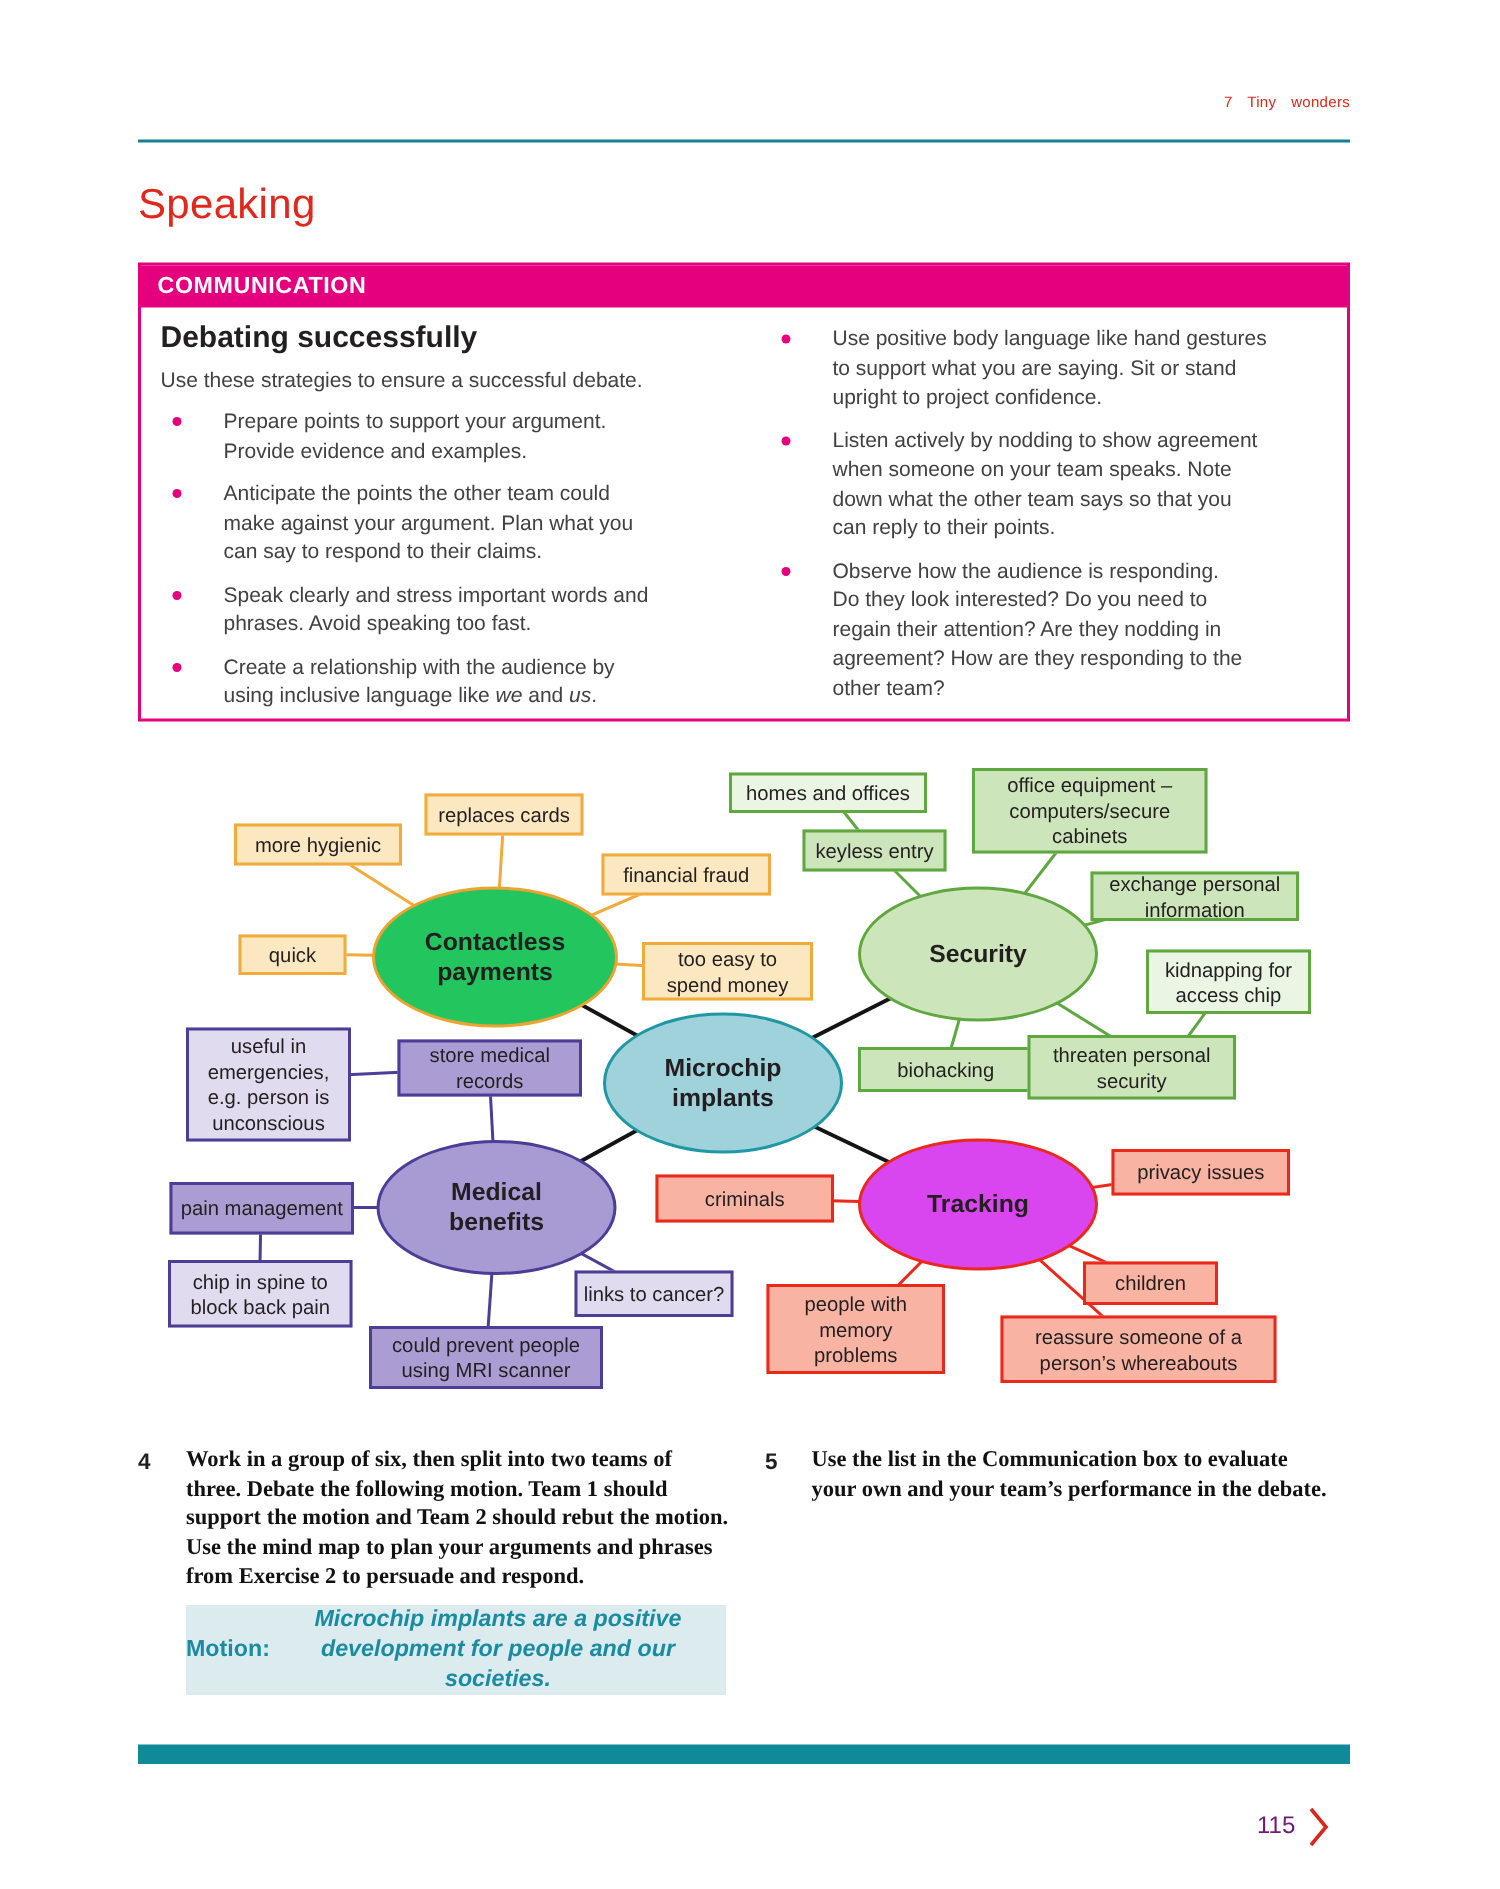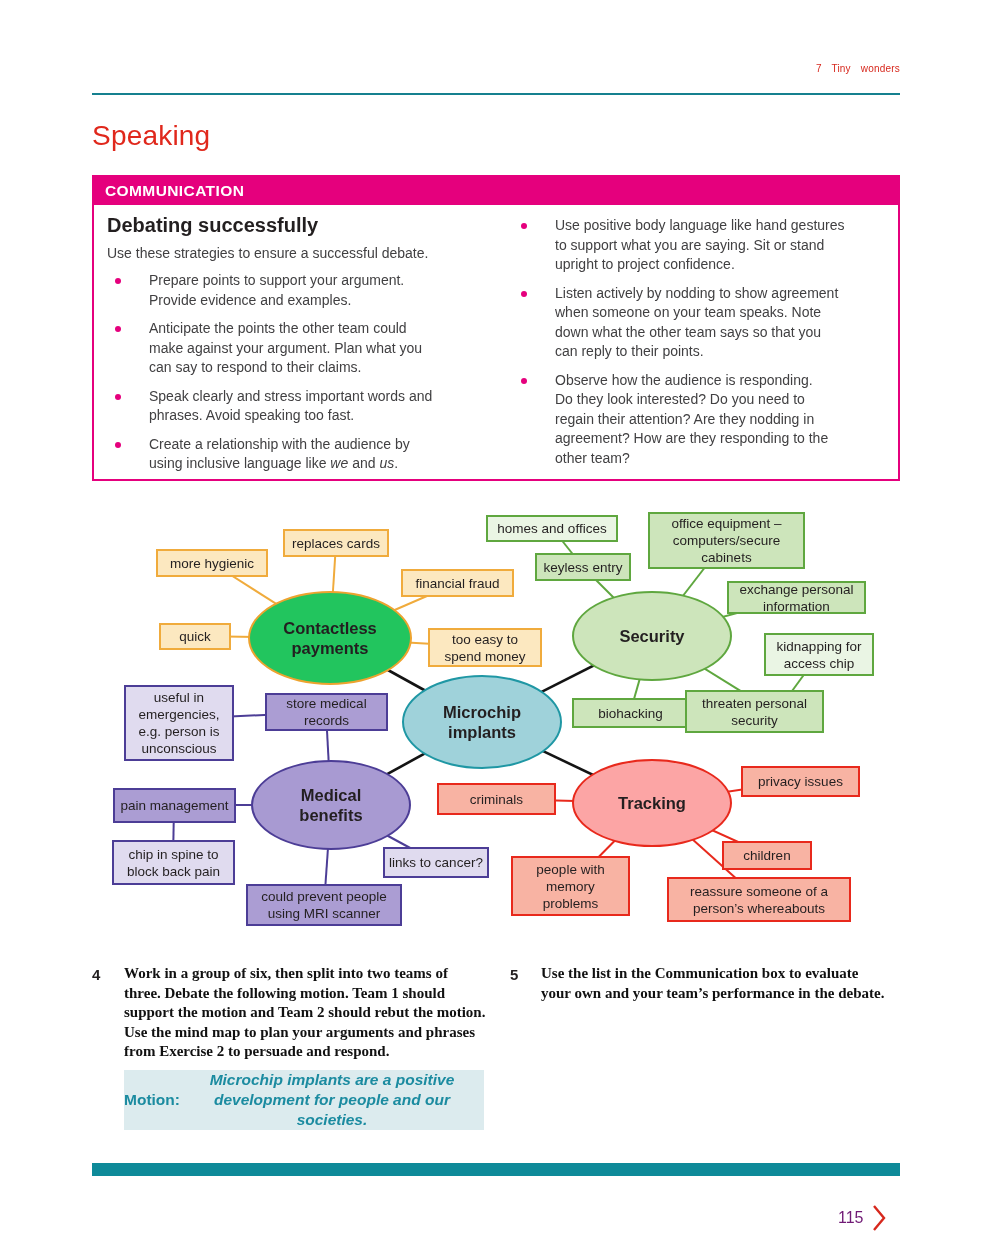--- a/index.html
+++ b/index.html
@@ -43,21 +43,21 @@
   .node.ellipse{border-radius:50%;font-weight:bold;font-size:16.5px;line-height:20px;}
   .orange      {background:#fce8c0;border:2px solid #f0ab3c;}
   .orange-ell  {background:#22c55e;border:2.5px solid #eda32f;}
   .green-med   {background:#cde5bb;border:2px solid #5fa73f;}
   .green-light {background:#eaf5e4;border:2px solid #5fa73f;}
   .teal-ell    {background:#9fd2da;border:2.5px solid #1f97a4;}
   .purple-med  {background:#ab9dd3;border:2px solid #4c3d96;}
   .purple-light{background:#e0dbef;border:2px solid #4c3d96;}
   .purple-ell  {background:#a89ad2;border:2.5px solid #4c3d96;}
   .salmon      {background:#f8b3a3;border:2px solid #e8291c;}
-  .salmon-ell  {background:#fca5a5;border:2.5px solid #e8291c;}
+  .salmon-ell  {background:#d946ef;border:2.5px solid #e8291c;}
   .ln-black {stroke:#141414;stroke-width:2.6;}
   .ln-orange{stroke:#f0ab3c;stroke-width:2;}
   .ln-green {stroke:#5fa73f;stroke-width:2;}
   .ln-purple{stroke:#4c3d96;stroke-width:2;}
   .ln-red   {stroke:#e8291c;stroke-width:2;}
   
   .exercise{position:absolute;font-family:"Liberation Serif","DejaVu Serif",serif;
     font-weight:bold;font-size:15px;line-height:19.5px;color:#111111;white-space:pre-line;}
   .ex-num{position:absolute;font-family:"Liberation Sans",sans-serif;font-weight:bold;
     font-size:15px;color:#231f20;}

